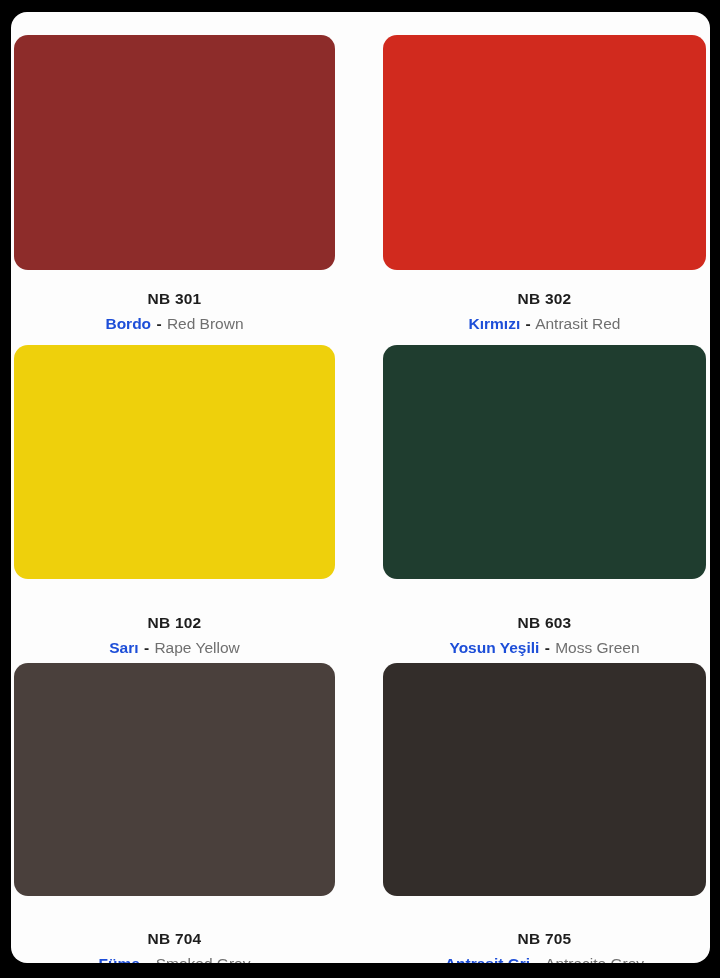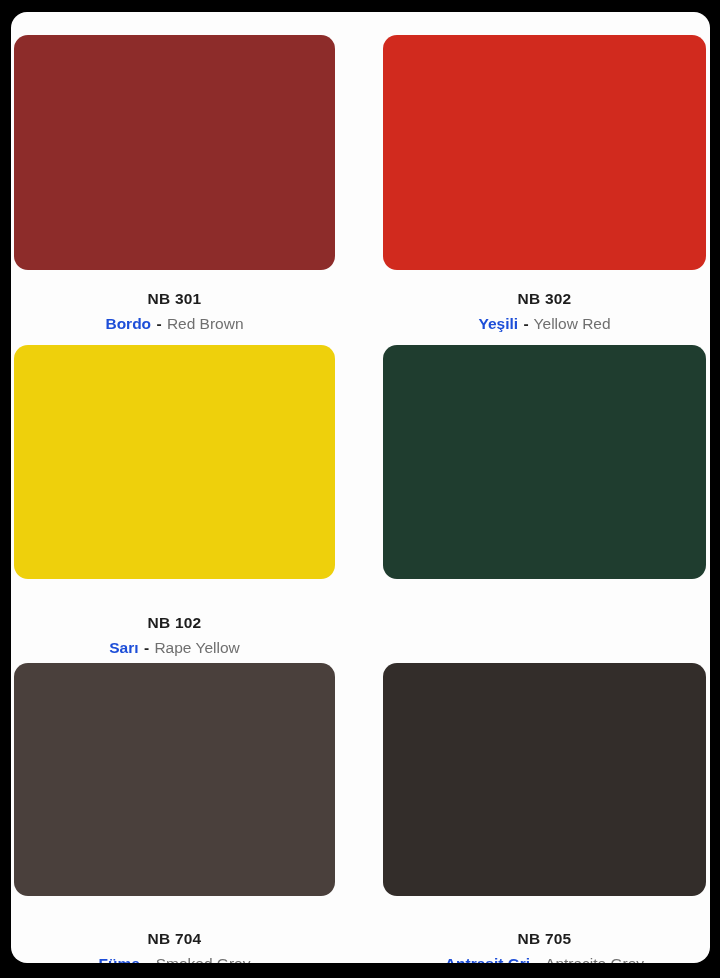--- a/index.html
+++ b/index.html
@@ -120,41 +120,49 @@
           <span class="name-en">Red Brown</span>
         </span>
       </div>
     </div>
 
     <div class="swatch-cell col-right row-1">
       <div class="swatch-chip" style="background: rgb(209, 42, 30);"></div>
       <div class="swatch-caption">
         <span class="swatch-code">NB 302</span>
         <span class="swatch-names">
-          <span class="name-tr">Yeşili</span>
+          <span class="name-tr">Kırmızı</span>
           <span class="name-sep">-</span>
-          <span class="name-en">Yellow Red</span>
+          <span class="name-en">Antrasit Red</span>
         </span>
       </div>
     </div>
 
     <div class="swatch-cell col-left row-2">
       <div class="swatch-chip" style="background: rgb(238, 208, 12);"></div>
       <div class="swatch-caption">
         <span class="swatch-code">NB 102</span>
         <span class="swatch-names">
           <span class="name-tr">Sarı</span>
           <span class="name-sep">-</span>
           <span class="name-en">Rape Yellow</span>
         </span>
       </div>
     </div>
 
     <div class="swatch-cell col-right row-2">
       <div class="swatch-chip" style="background: rgb(31, 61, 47);"></div>
+      <div class="swatch-caption">
+        <span class="swatch-code">NB 603</span>
+        <span class="swatch-names">
+          <span class="name-tr">Yosun Yeşili</span>
+          <span class="name-sep">-</span>
+          <span class="name-en">Moss Green</span>
+        </span>
+      </div>
     </div>
 
     <div class="swatch-cell col-left row-3">
       <div class="swatch-chip" style="background: rgb(74, 64, 60);"></div>
       <div class="swatch-caption">
         <span class="swatch-code">NB 704</span>
         <span class="swatch-names">
           <span class="name-tr">Füme</span>
           <span class="name-sep">-</span>
           <span class="name-en">Smoked Grey</span>

